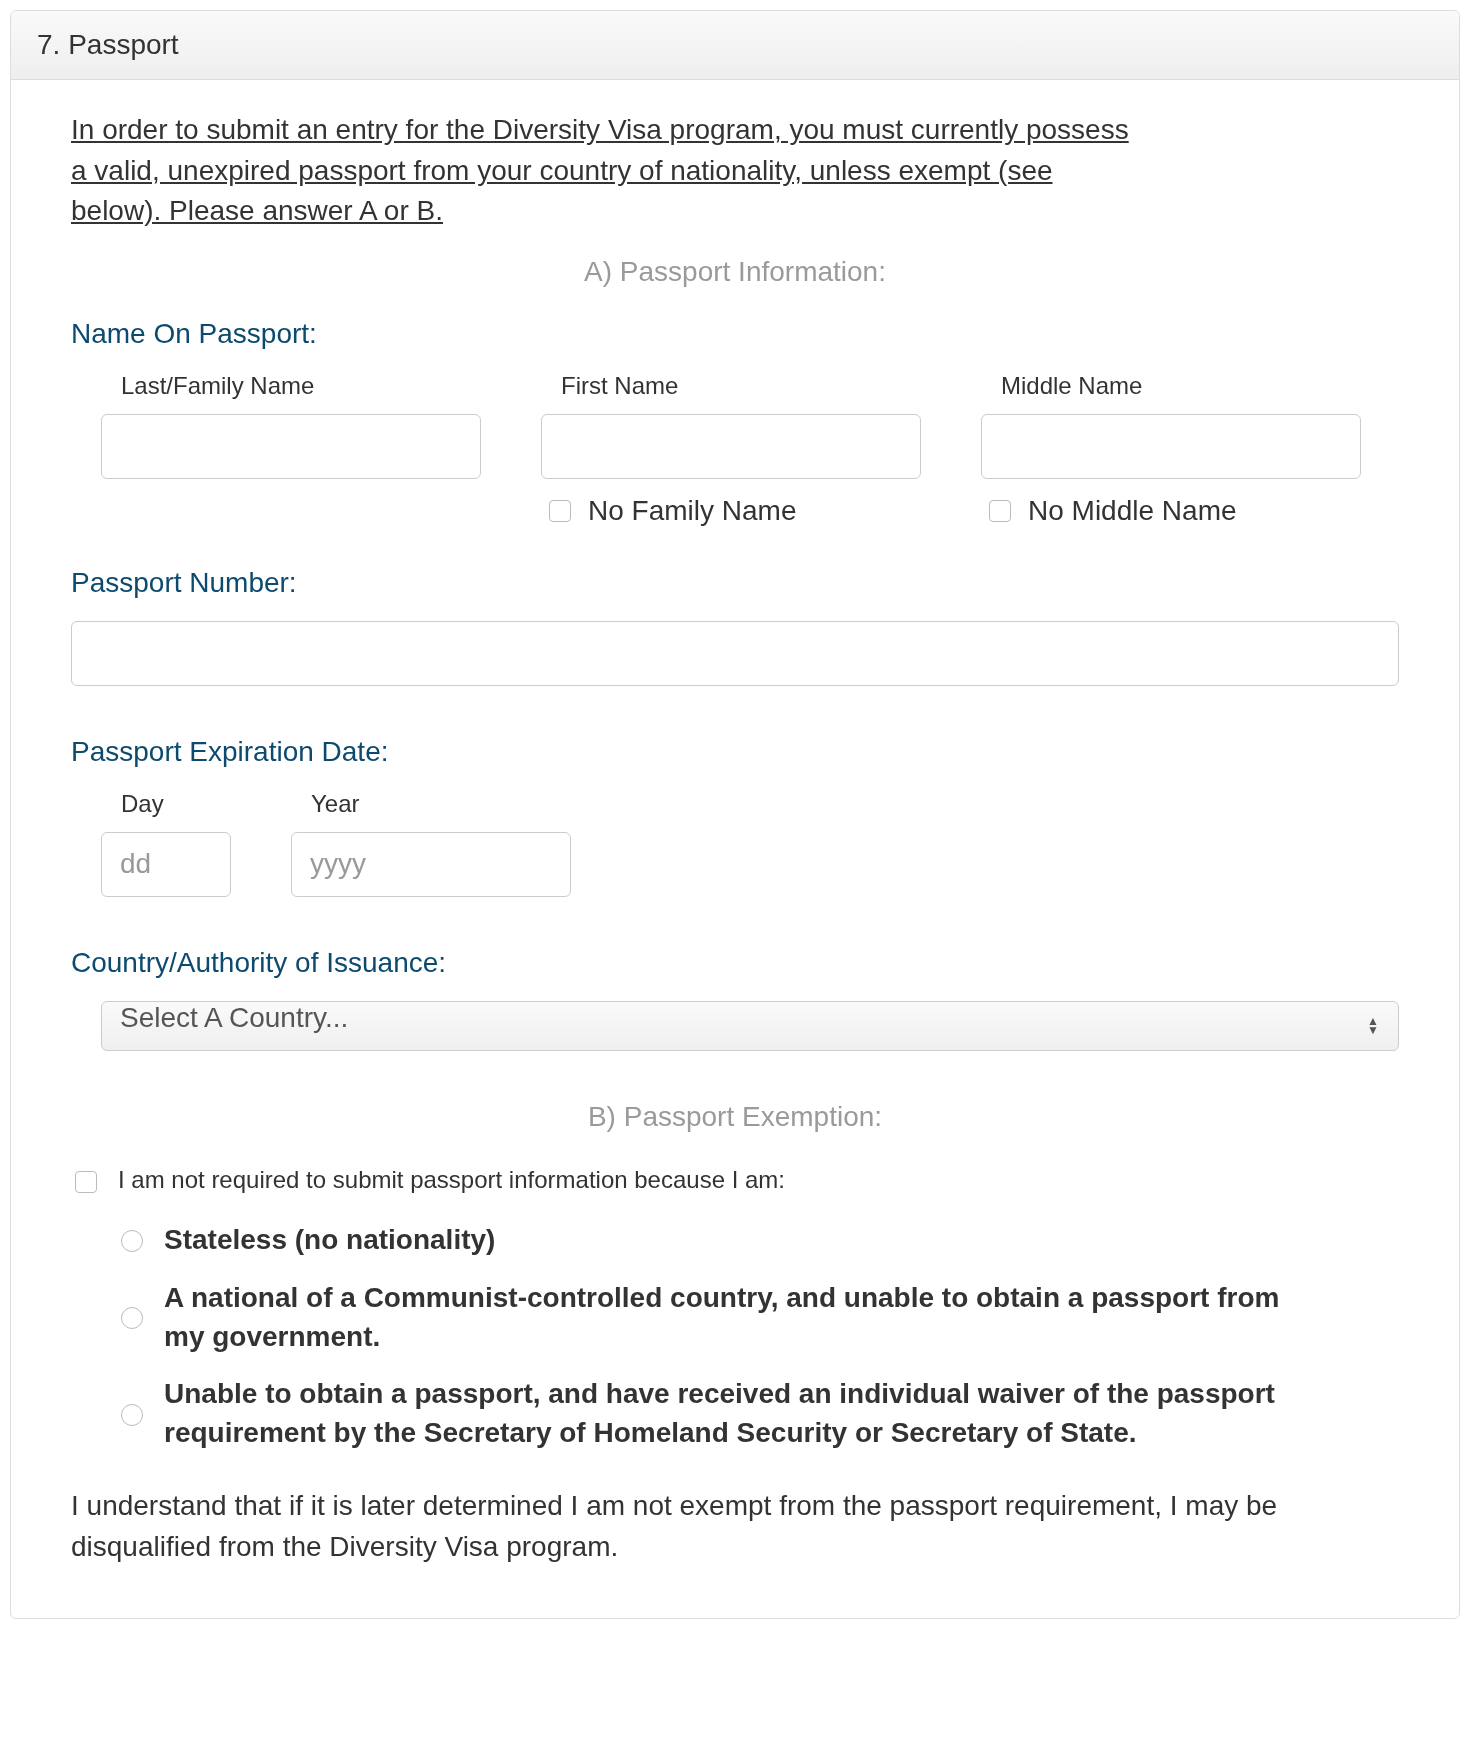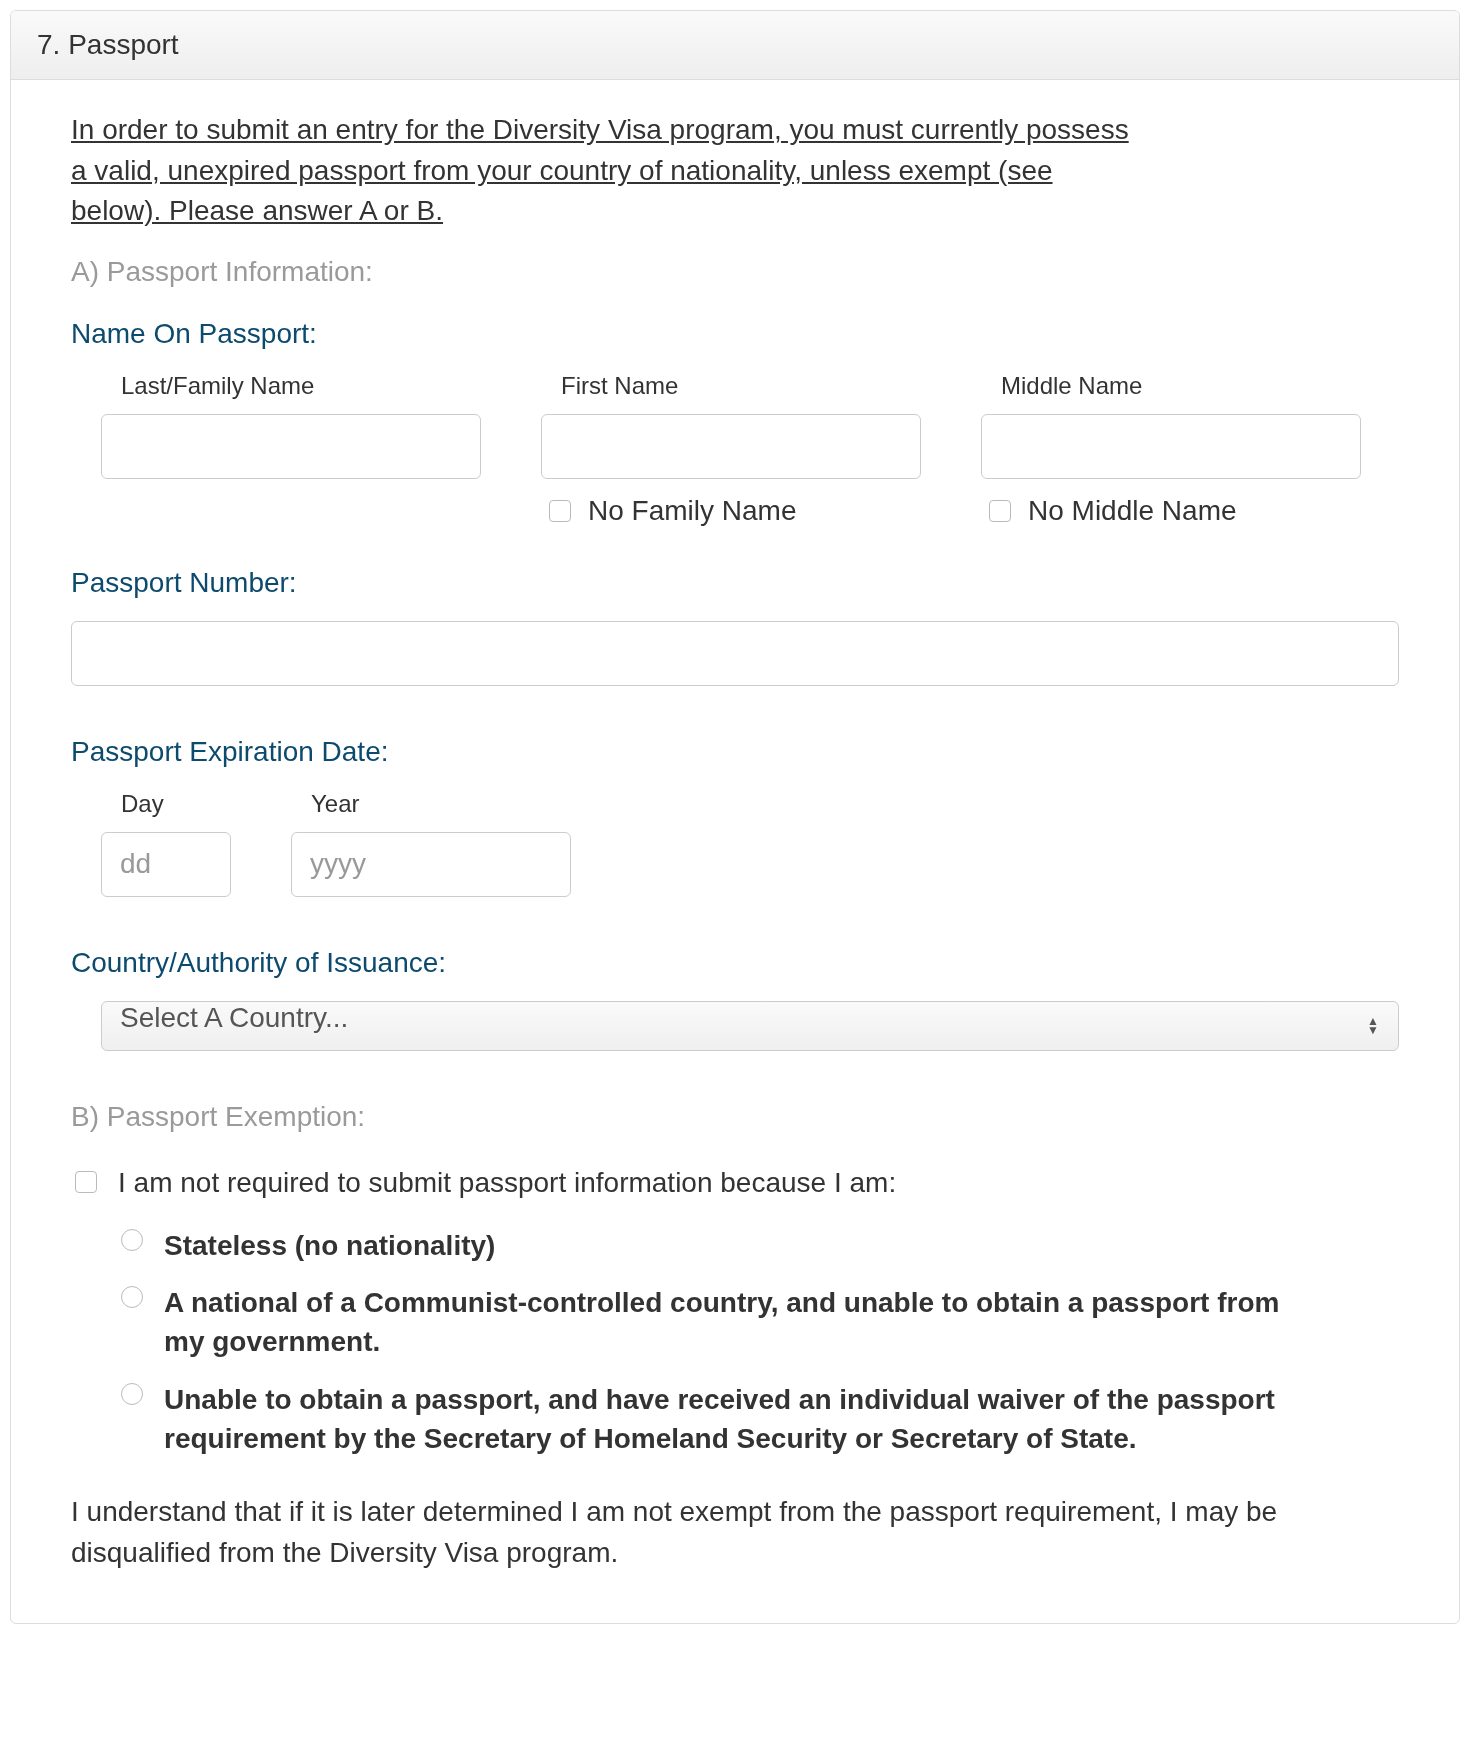--- a/index.html
+++ b/index.html
@@ -35,20 +35,21 @@
     font-size: 28px;
     line-height: 1.45;
     max-width: 1060px;
     margin-bottom: 24px;
     text-decoration: underline;
   }
   .section-label {
     font-size: 28px;
     color: #9a9a9a;
     margin-bottom: 30px;
+    text-align: center;
   }
   .group-label {
     font-size: 28px;
     color: #0c4a6e;
     margin-bottom: 22px;
   }
   .name-row {
     display: flex;
     gap: 60px;
     padding-left: 30px;
@@ -152,30 +153,30 @@
     color: #555;
     pointer-events: none;
   }
   .exempt-block {
     display: flex;
     align-items: flex-start;
     gap: 18px;
     margin-bottom: 24px;
   }
   .exempt-prompt {
-    font-size: 28px;
+    font-size: 24px;
     line-height: 1.4;
     text-align: right;
   }
   .radio-list {
     padding-left: 45px;
   }
   .radio-row {
     display: flex;
-    align-items: flex-start;
+    align-items: center;
     gap: 18px;
     margin-bottom: 18px;
   }
   .radio-label {
     font-size: 28px;
     font-weight: 700;
     line-height: 1.4;
     max-width: 1120px;
   }
   .disclaimer {

